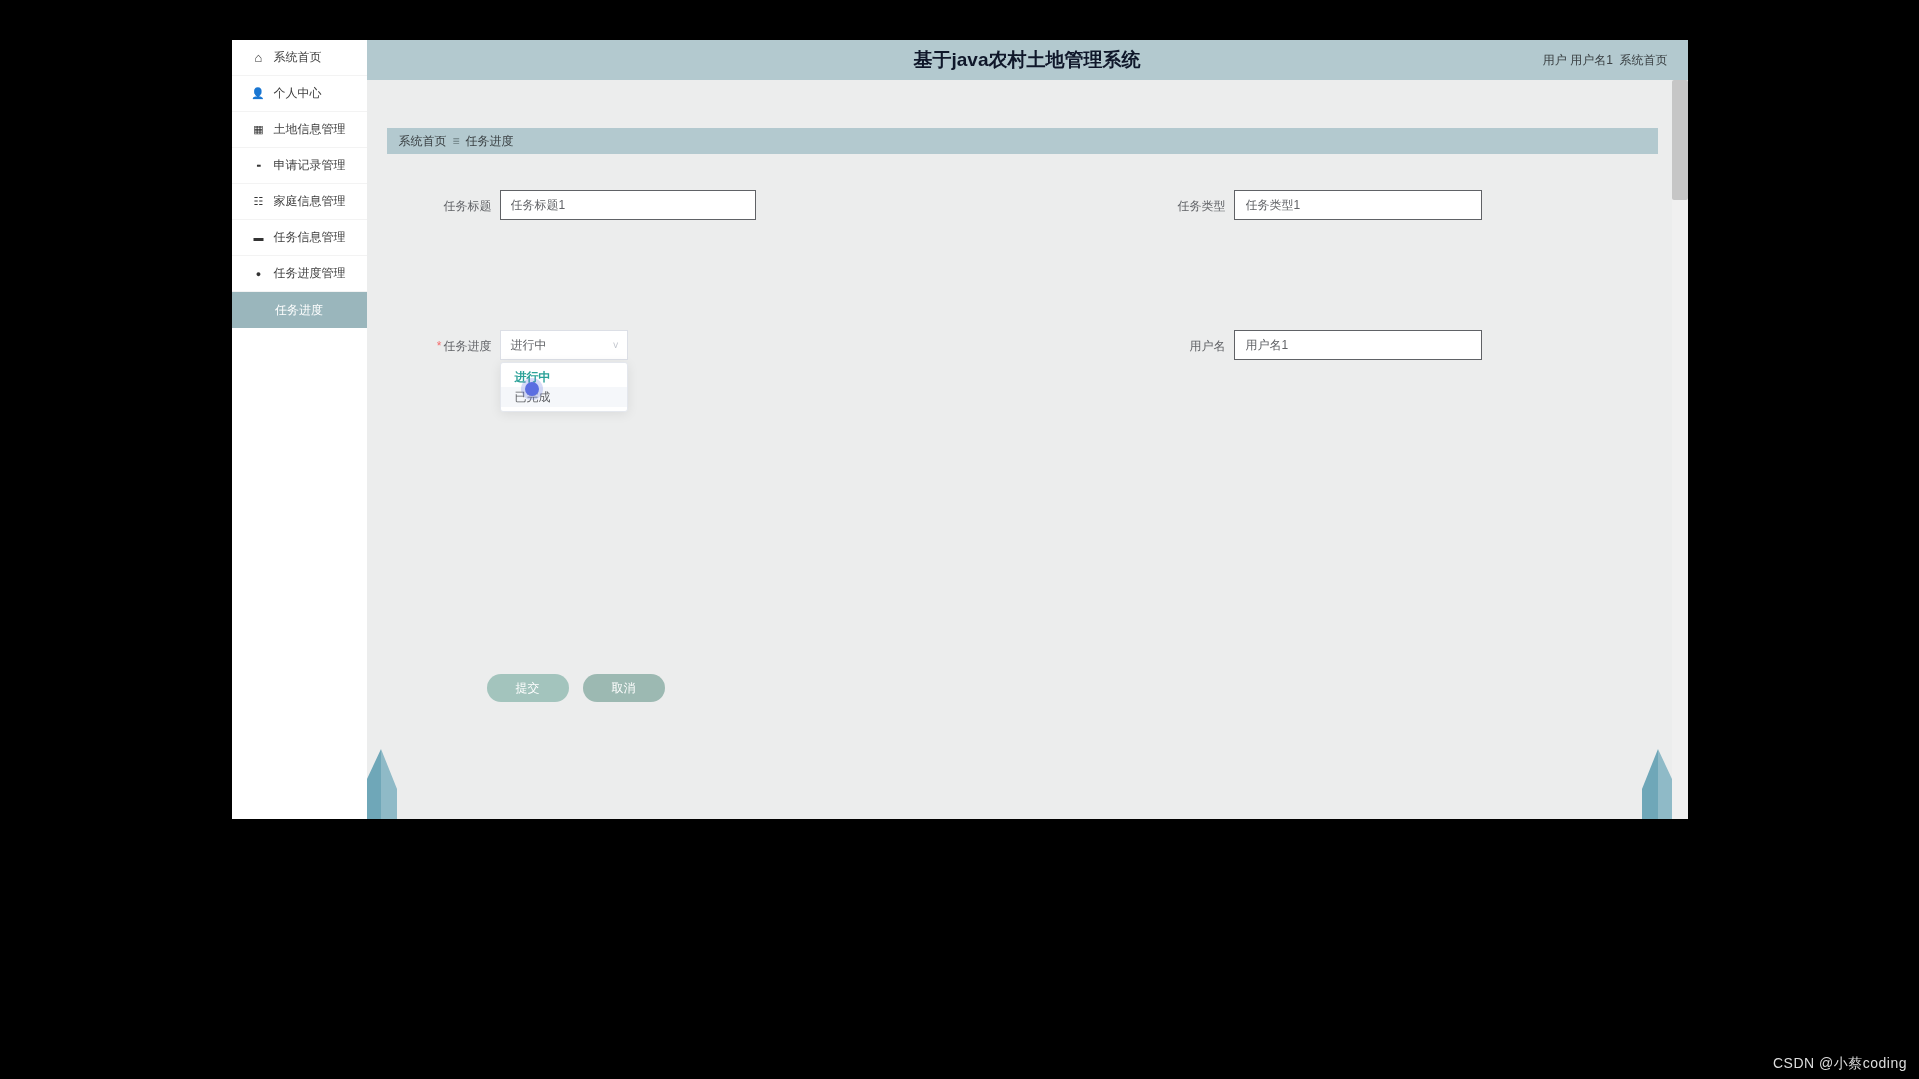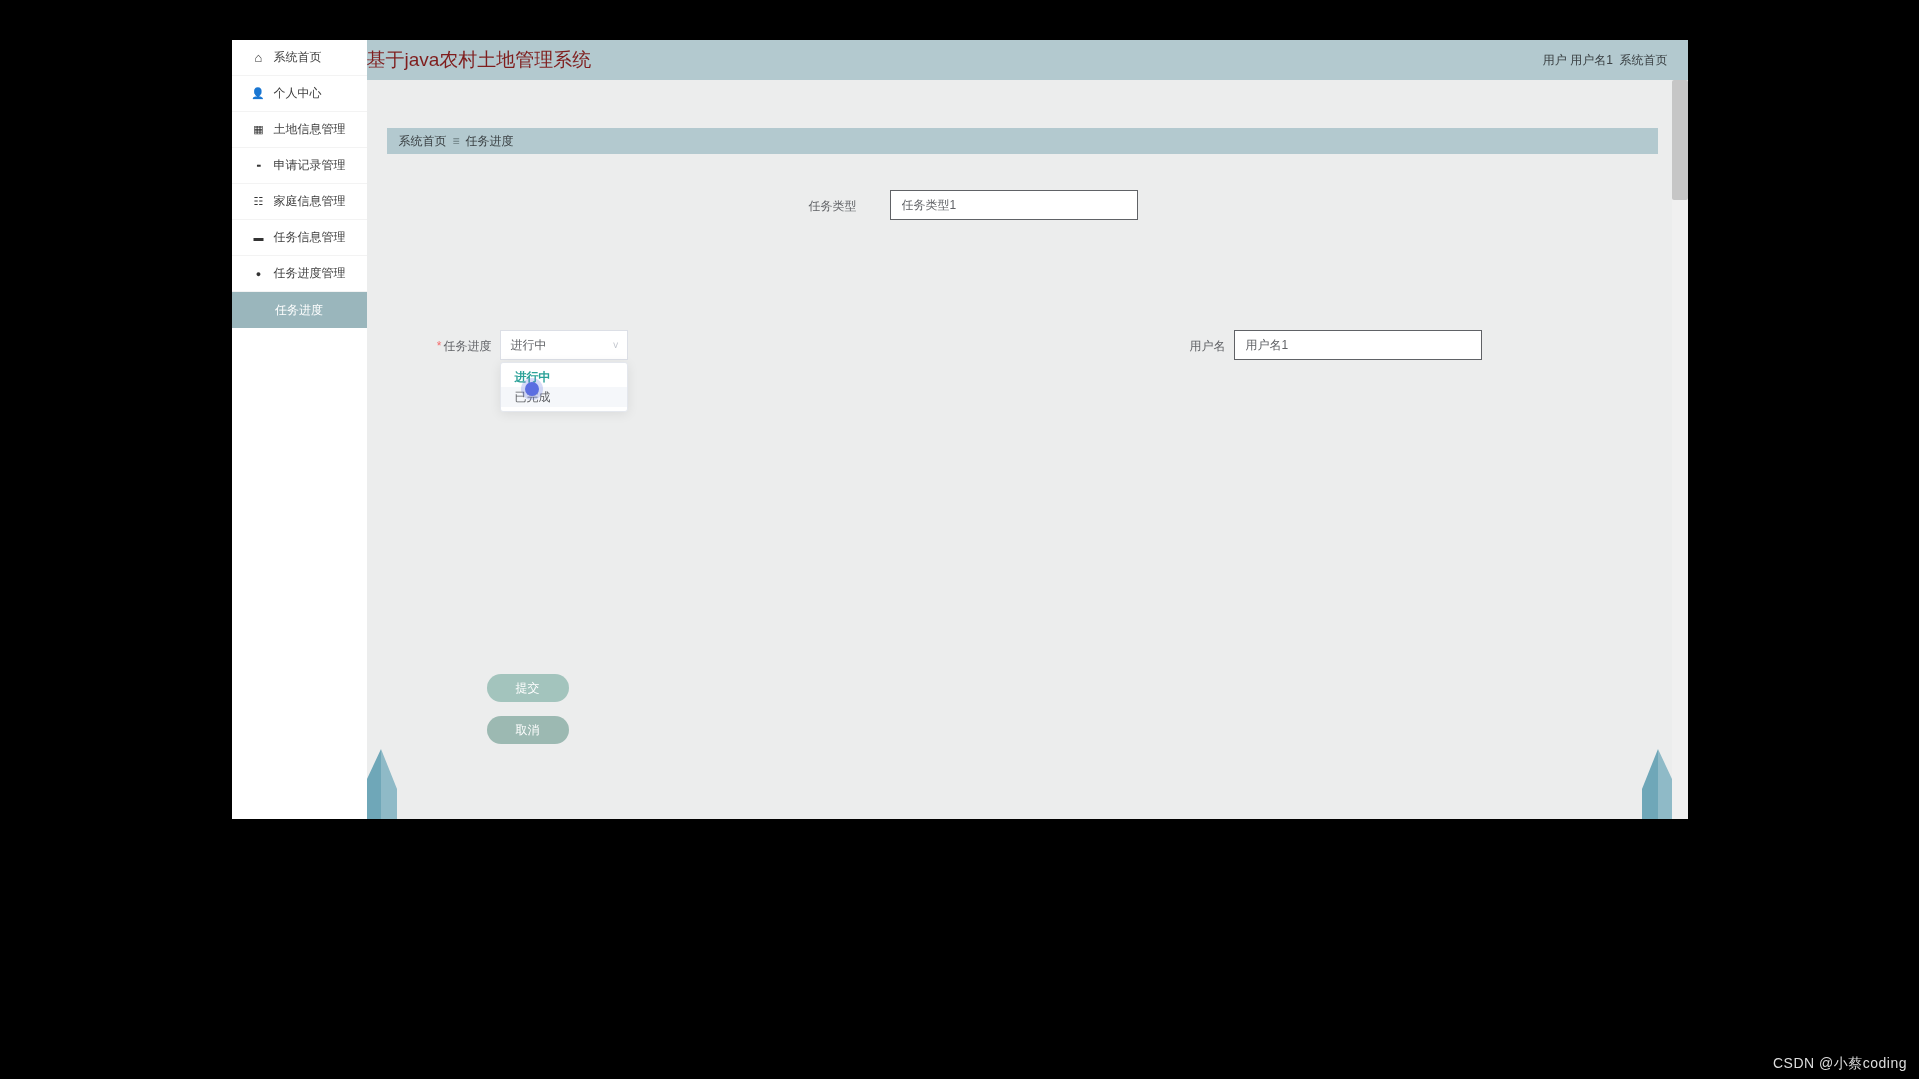--- a/index.html
+++ b/index.html
@@ -5,49 +5,49 @@
 * { box-sizing: border-box; margin: 0; padding: 0; }
 body { font-family: "Microsoft YaHei", Arial, sans-serif; font-size: 13px; background: #000; overflow: hidden; }
 .viewport { width: 1456px; height: 819px; background: #eceded; position: relative; margin: 0 auto; top: 40px; }
 
 .sidebar { width: 135px; height: 100%; background: #fff; position: absolute; left: 0; top: 0; }
 .nav-item { height: 36px; display: flex; align-items: center; padding-left: 42px; color: #404040; cursor: pointer; border-bottom: 1px solid #f3f3f3; position: relative; font-size: 12px; }
 .nav-item .icon { position: absolute; left: 20px; width: 14px; height: 14px; display: flex; align-items: center; justify-content: center; color: #333; }
 .nav-subitem { height: 36px; line-height: 36px; text-align: center; font-size: 12px; color: #fff; background: #9ab6bc; cursor: pointer; }
 
 .header { position: absolute; left: 135px; top: 0; right: 0; height: 40px; background: #b3c9cf; display: flex; align-items: center; }
-.header-title { flex: 1; text-align: left; font-size: 19px; font-weight: 400; color: #7f1d1d; }
+.header-title { flex: 1; text-align: center; font-size: 19px; font-weight: 700; color: #0f172a; }
 .header-right { position: absolute; right: 20px; color: #3a4043; font-size: 12px; }
 .header-right span { cursor: pointer; }
 
 .breadcrumb { position: absolute; left: 155px; top: 88px; right: 30px; height: 26px; background: #b3c9cf; display: flex; align-items: center; padding-left: 12px; font-size: 12px; color: #3a4043; }
 .breadcrumb .sep { margin: 0 6px; color: #6b7c80; }
 
 .form-area { position: absolute; left: 155px; top: 150px; right: 30px; }
 .form-row { display: flex; margin-bottom: 110px; }
 .form-row.tight { margin-bottom: 100px; }
 .form-group { display: flex; align-items: flex-start; }
 .form-group.left { margin-left: 45px; }
-.form-group.right { margin-left: 410px; gap: 25px; }
+.form-group.right { margin-left: 410px; }
 .form-label { width: 60px; text-align: right; color: #606266; font-size: 12px; padding-top: 8px; margin-right: 8px; }
 .form-label .req { color: #f56c6c; margin-right: 2px; }
 .form-input { width: 256px; height: 30px; border: 1px solid #606266; background: #fff; padding: 0 10px; font-size: 12px; color: #606266; outline: none; }
 .form-input.right-w { width: 248px; padding-left: 11px; }
 .form-select { width: 128px; height: 30px; border: 1px solid #dcdfe6; background: #fff; padding: 0 10px; font-size: 12px; color: #606266; position: relative; display: flex; align-items: center; cursor: pointer; }
 .form-select .chev { position: absolute; right: 8px; color: #c0c4cc; font-size: 10px; }
 .form-textarea { width: 256px; height: 76px; border: 1px solid #606266; background: #fff; padding: 6px 10px; font-size: 12px; color: #606266; resize: both; outline: none; font-family: inherit; }
 
 .dropdown { position: absolute; width: 128px; background: #fff; border: 1px solid #e4e7ed; border-radius: 3px; box-shadow: 0 2px 12px rgba(0,0,0,0.08); padding: 4px 0; }
 .dropdown-item { height: 20px; line-height: 20px; padding: 0 14px; font-size: 12px; cursor: pointer; }
 .dropdown-item.selected { color: #2aa198; font-weight: 600; }
 .dropdown-item.hover { background: #f5f7fa; color: #606266; }
 
 .cursor-dot { position: absolute; width: 14px; height: 14px; border-radius: 50%; background: #5b6ee1; box-shadow: 0 0 0 4px rgba(91,110,225,0.25); pointer-events: none; }
 
-.buttons { position: absolute; left: 100px; top: 484px; display: flex; gap: 14px; flex-direction: column; }
+.buttons { position: absolute; left: 100px; top: 484px; display: flex; gap: 14px; }
 .btn { width: 82px; height: 28px; border-radius: 14px; border: none; color: #fff; font-size: 12px; cursor: pointer; }
 .btn-primary { background: #a3c4bd; }
 .btn-secondary { background: #9cb9b2; }
 
 .deco { position: absolute; bottom: 0; }
 .deco svg { display: block; }
 
 .scrollbar { position: absolute; right: 0; top: 40px; width: 16px; bottom: 0; background: #f0f0f0; }
 .scroll-thumb { width: 100%; height: 120px; background: #c6c6c6; border-radius: 2px; cursor: pointer; }
 
@@ -110,20 +110,24 @@
 
   <div class="breadcrumb">
     <span>系统首页</span>
     <span class="sep">≡</span>
     <span>任务进度</span>
   </div>
 
   <div class="form-area">
 
     <div class="form-row">
+      <div class="form-group left">
+        <div class="form-label">任务标题</div>
+        <input class="form-input" value="任务标题1" style="">
+      </div>
       <div class="form-group right">
         <div class="form-label">任务类型</div>
         <input class="form-input right-w" value="任务类型1" style="">
       </div>
     </div>
 
     <div class="form-row tight">
       <div class="form-group left">
         <div class="form-label"><span class="req">*</span><span>任务进度</span></div>
         <div class="form-select">

